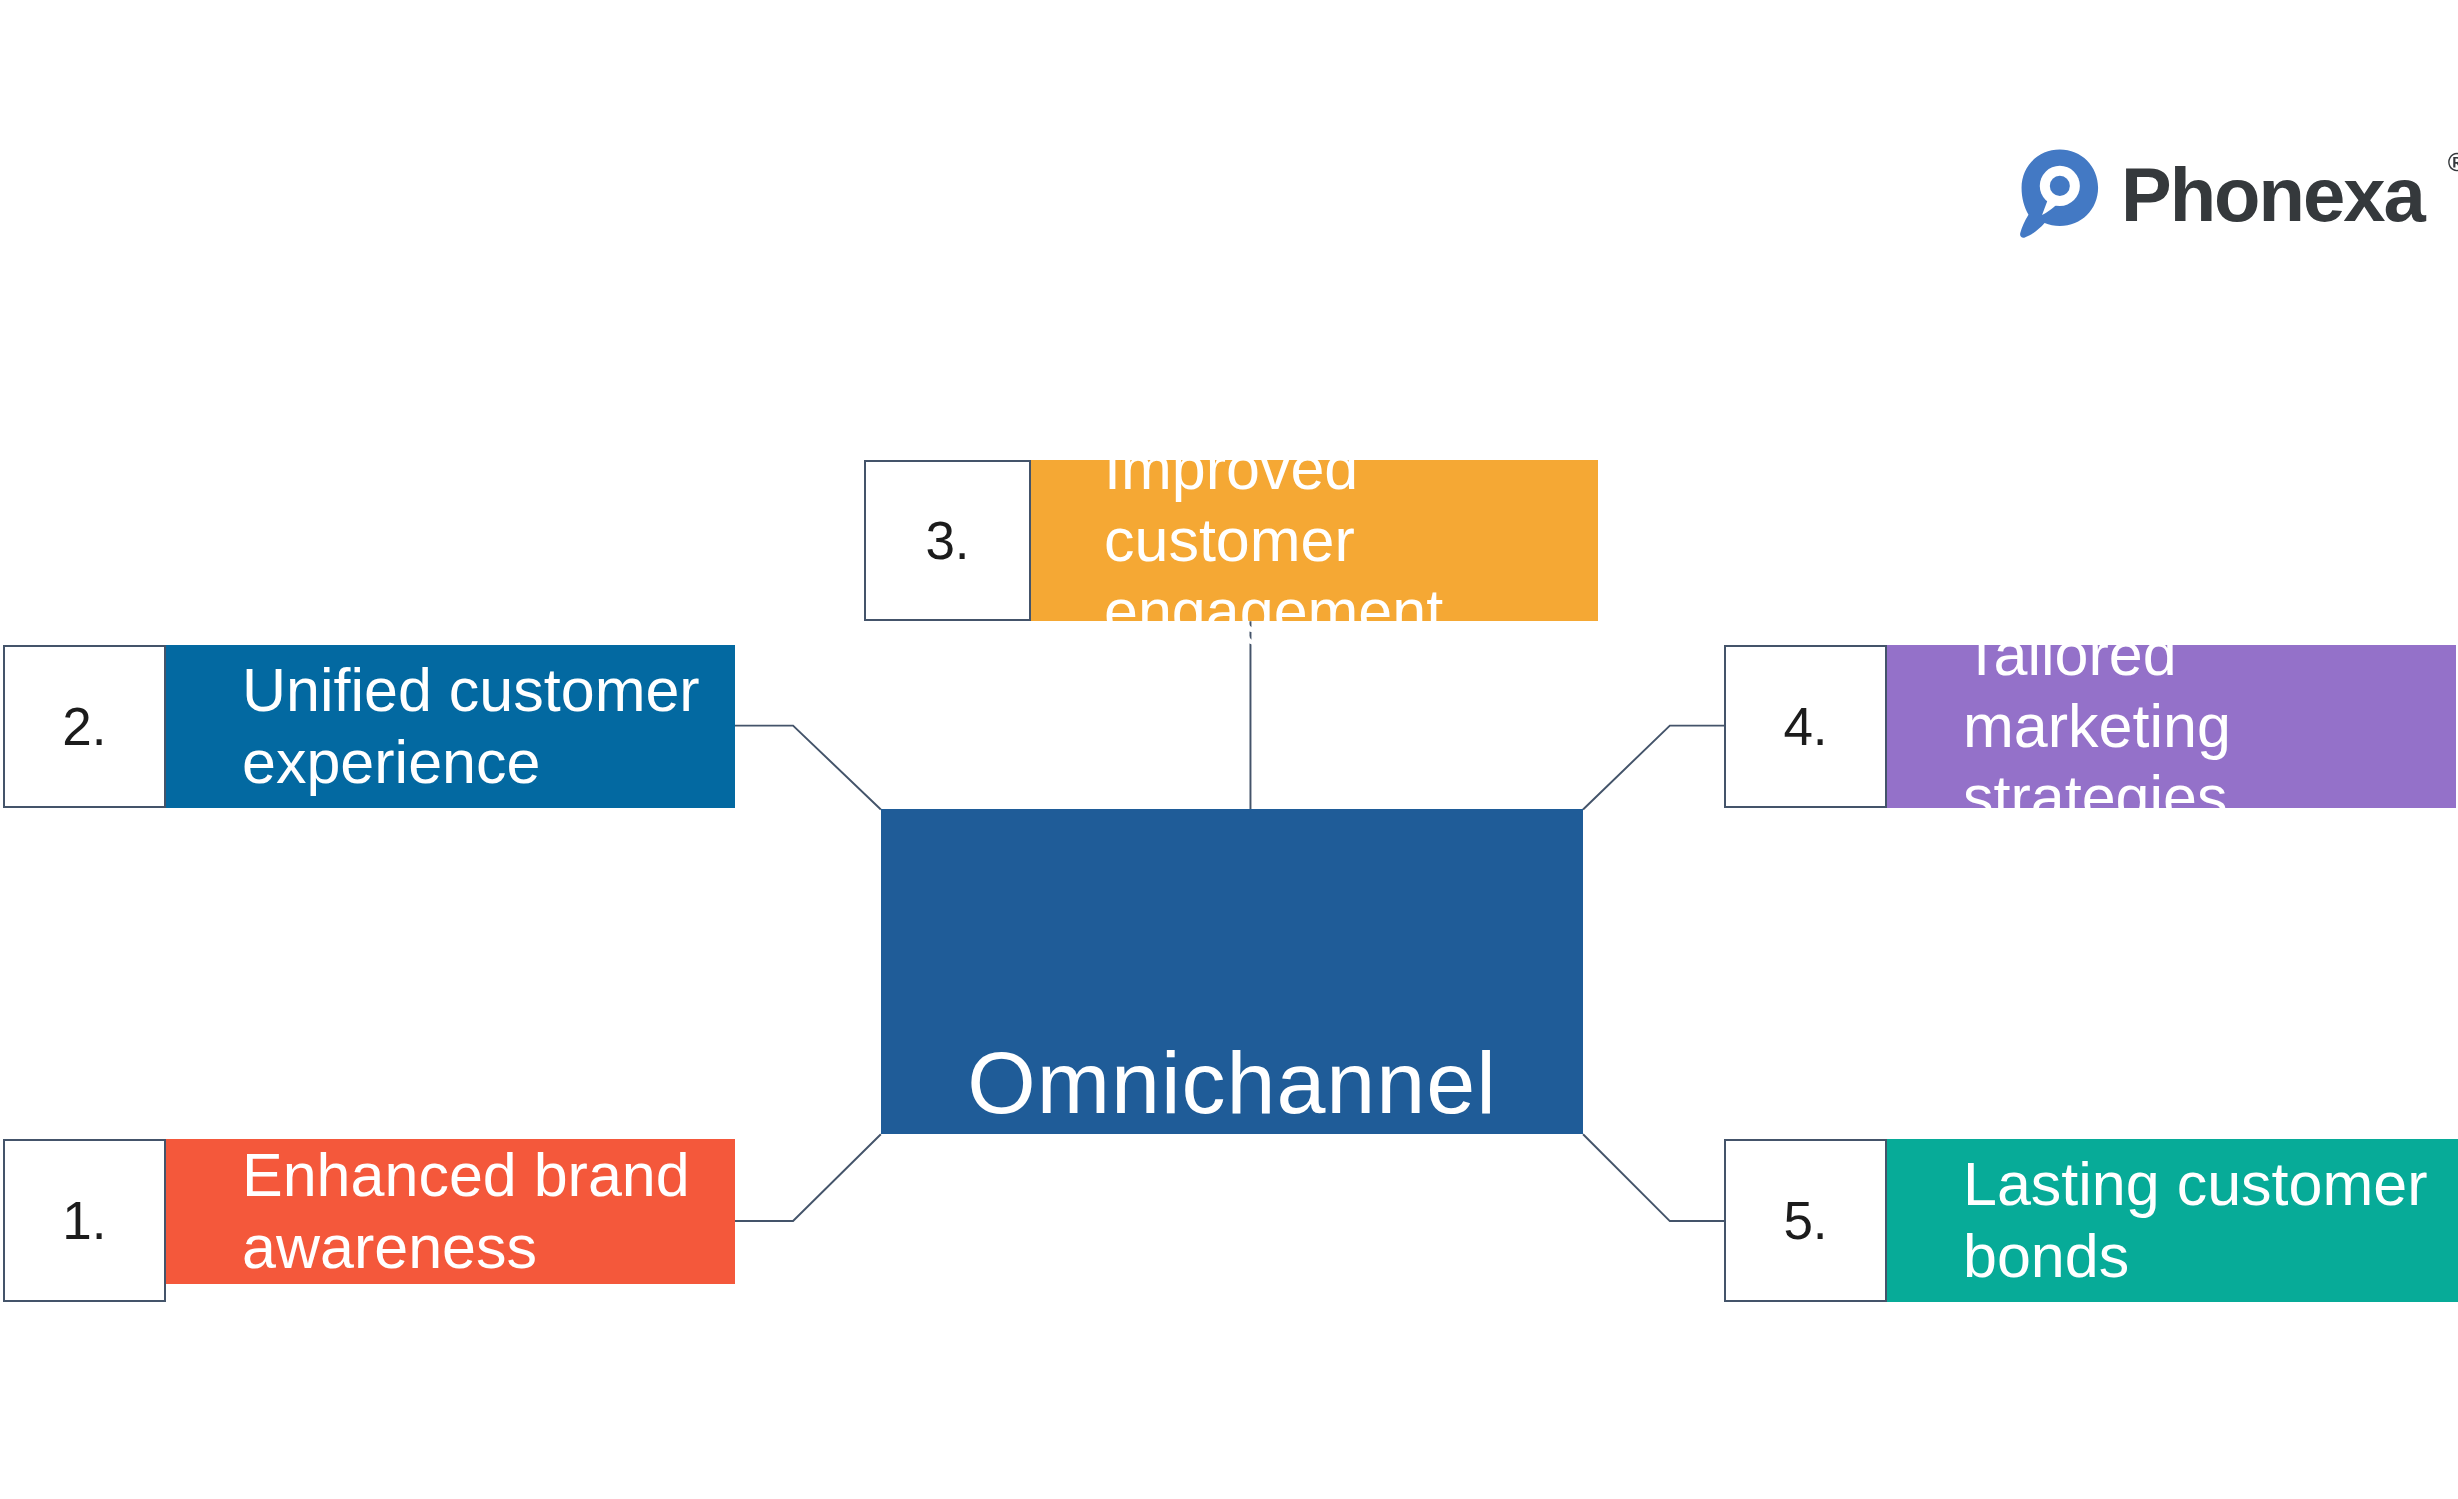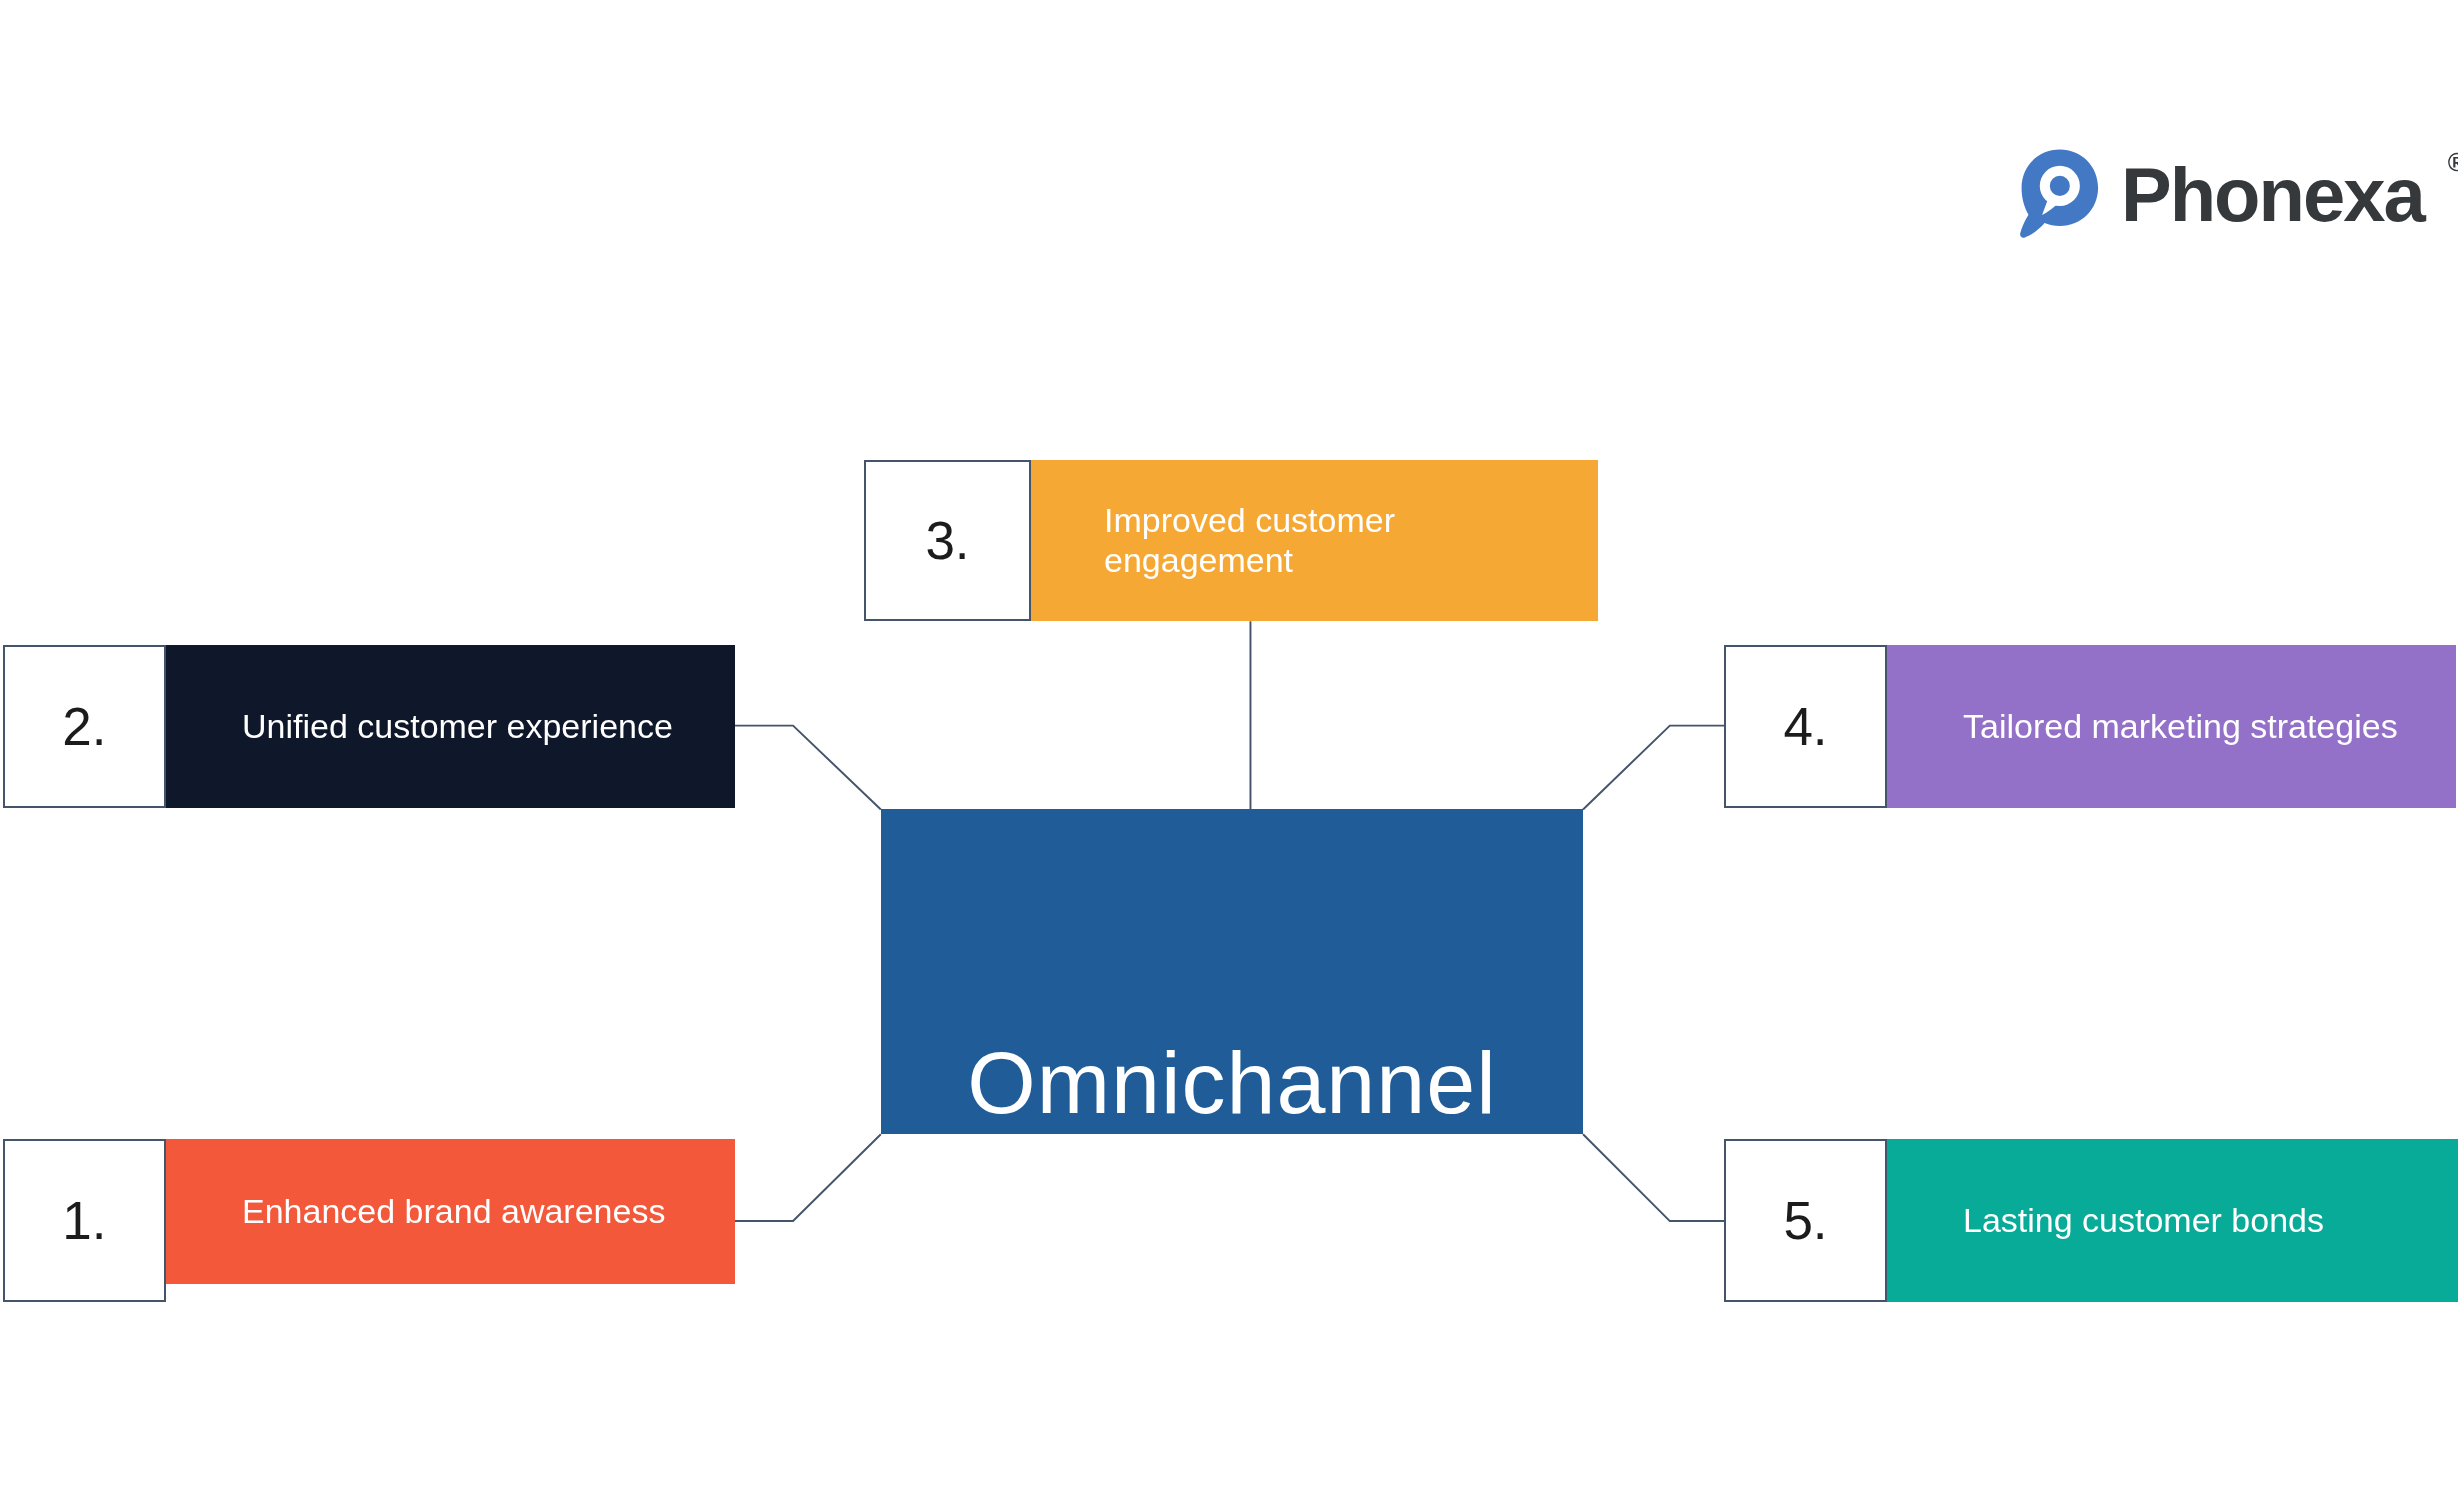--- a/index.html
+++ b/index.html
@@ -92,21 +92,21 @@
     font-size: 53px;
   }
   .bar {
     position: absolute;
     box-sizing: border-box;
     display: flex;
     align-items: center;
     padding-left: 76px;
     padding-right: 20px;
     color: #FFFFFF;
-    font-size: 34px;
+    font-size: 61px;
     line-height: 1.17;
   }
 
   
   .pos-1 .num-box { left: 2.9px;    top: 1139px; width: 163px; height: 163px; }
   .pos-1 .bar     { left: 166px;  top: 1139px; width: 569px; height: 145px; }
   
   .pos-2 .num-box { left: 2.9px;    top: 645px;  width: 163px; height: 163px; }
   .pos-2 .bar     { left: 166px;  top: 645px;  width: 569px; height: 163px; }
   
@@ -156,21 +156,21 @@
     </div>
     <div class="bar" style="background: rgb(244, 88, 59);">
       <span>Enhanced brand awareness</span>
     </div>
   </div>
 
   <div class="item pos-2">
     <div class="num-box" style="background: rgb(255, 255, 255); border-color: rgb(68, 84, 106); color: rgb(28, 28, 28);">
       <span>2.</span>
     </div>
-    <div class="bar" style="background: #0f172a;">
+    <div class="bar" style="background: #0369a1;">
       <span>Unified customer experience</span>
     </div>
   </div>
 
   <div class="item pos-3">
     <div class="num-box" style="background: rgb(255, 255, 255); border-color: rgb(68, 84, 106); color: rgb(28, 28, 28);">
       <span>3.</span>
     </div>
     <div class="bar" style="background: rgb(245, 168, 52);">
       <span>Improved customer engagement</span>

